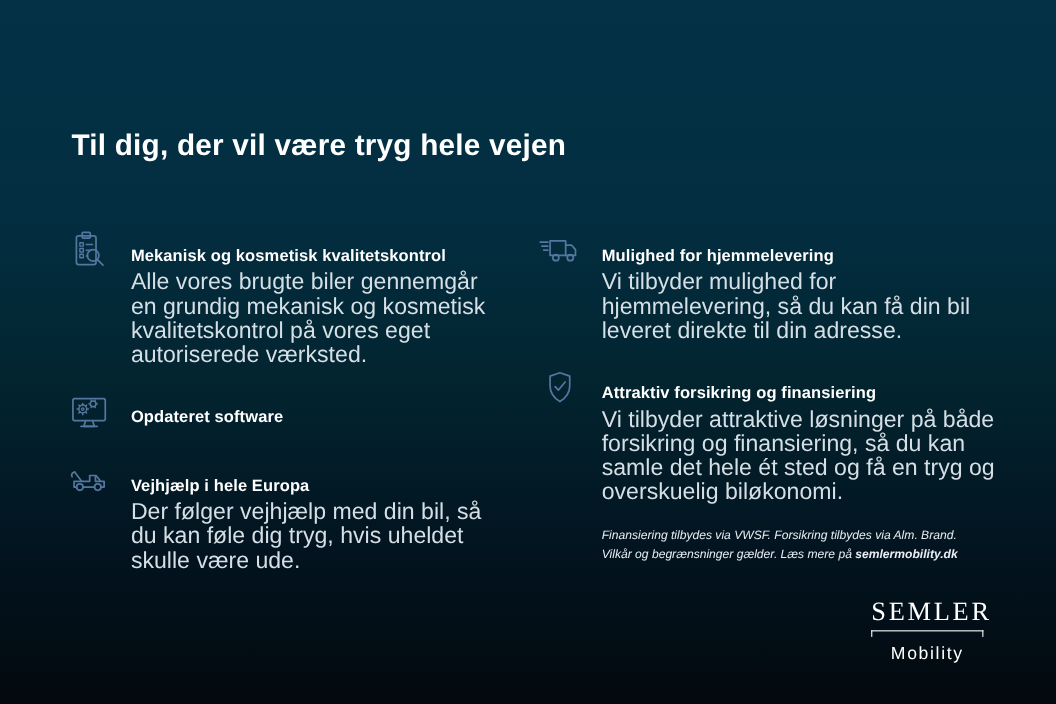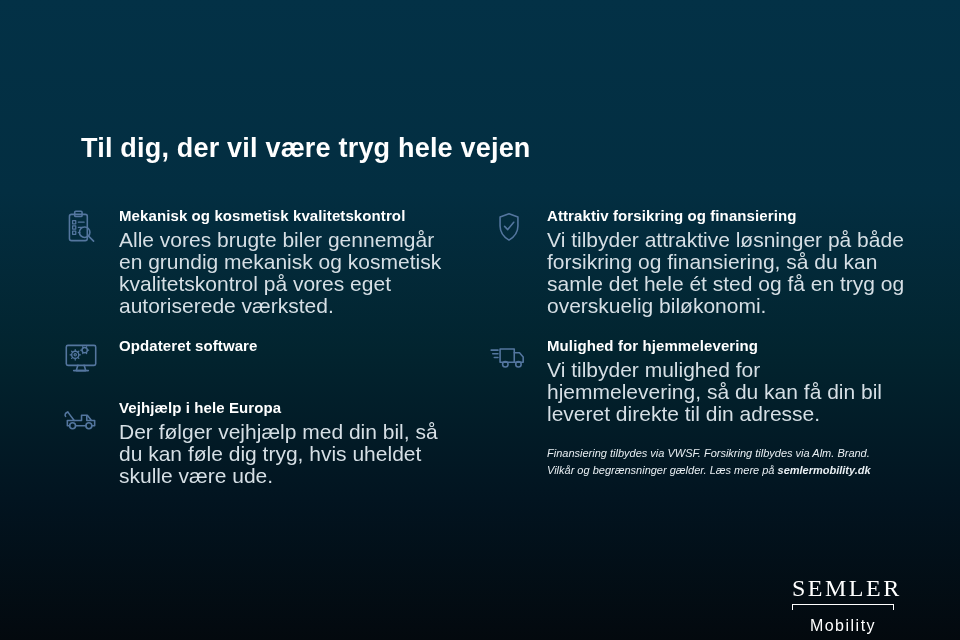--- a/index.html
+++ b/index.html
@@ -8,33 +8,33 @@
     width: 960px;
     height: 640px;
     overflow: hidden;
     font-family: "Liberation Sans", sans-serif;
     background: linear-gradient(180deg, #033146 0%, #032e41 30%, #02242f 55%, #021420 78%, #03090e 100%);
   }
   .title {
     position: absolute;
     left: 65px;
     top: 117px;
-    margin: 16px;
+    margin: 0;
     font-size: 27px;
     font-weight: 700;
     letter-spacing: 0.2px;
     color: #ffffff;
   }
   .col { position: absolute; top: 207px; }
   .col-left  { left: 60px;  width: 400px; }
   .col-right { left: 488px; width: 418px; }
   .feature { display: flex; align-items: flex-start; gap: 17px; margin-bottom: 20px; }
   .icon-box { flex: 0 0 42px; height: 42px; }
   .icon-box svg { display: block; width: 42px; height: 42px; }
-  .texts { flex: 1; min-width: 0; }
+  .texts { flex: 1; min-width: 0; margin-top: 17px; }
   .texts h3 {
     margin: 0 0 5px 0;
     font-size: 15px;
     font-weight: 700;
     color: #ffffff;
     letter-spacing: 0.1px;
   }
   .texts p {
     margin: 0;
     font-size: 21px;
@@ -47,21 +47,21 @@
     padding-left: 59px;
     font-size: 11px;
     line-height: 17px;
     color: #e8eef2;
     font-style: italic;
   }
   .legal .bold { font-weight: 700; text-align: right; }
   .logo {
     position: absolute;
     left: 792px;
-    top: 575px;
+    top: 544px;
     width: 102px;
     text-align: center;
     color: #ffffff;
   }
   .logo .brand {
     font-family: "Liberation Serif", serif;
     font-size: 24px;
     letter-spacing: 2.5px;
     line-height: 26px;
   }
@@ -160,48 +160,48 @@
       </div>
     </div>
 
   </div>
 
   <div class="col col-right">
 
     <div class="feature">
       <div class="icon-box">
         <svg viewBox="0 0 40 40" fill="none" stroke="#54769f" stroke-width="1.5" stroke-linecap="round" stroke-linejoin="round">
-          <path d="M20 6.5 L28.5 9.5 V18 C28.5 24.5 24.8 28.6 20 31.5 C15.2 28.6 11.5 24.5 11.5 18 V9.5 Z"></path>
-          <polyline points="15.8,18.5 18.8,21.5 24.5,14.5"></polyline>
-        </svg>
-      </div>
-      <div class="texts">
-        <h3>Attraktiv forsikring og finansiering</h3>
-        <p>Vi tilbyder attraktive løsninger på både forsikring og finansiering, så du kan samle det hele ét sted og få en tryg og overskuelig biløkonomi.</p>
-      </div>
-    </div>
-
-    <div class="feature">
-      <div class="icon-box">
-        <svg viewBox="0 0 40 40" fill="none" stroke="#54769f" stroke-width="1.5" stroke-linecap="round" stroke-linejoin="round">
           <rect x="11.5" y="11.5" width="13.5" height="12.5"></rect>
           <path d="M25 15 H30 L33.5 19 V24 H25"></path>
           <circle cx="16.5" cy="26" r="2.6"></circle>
           <circle cx="29" cy="26" r="2.6"></circle>
           <line x1="3" y1="12.5" x2="9.5" y2="12.5"></line>
           <line x1="4.5" y1="16" x2="9.5" y2="16"></line>
           <line x1="6" y1="19.5" x2="9.5" y2="19.5"></line>
         </svg>
       </div>
       <div class="texts">
         <h3>Mulighed for hjemmelevering</h3>
         <p>Vi tilbyder mulighed for hjemmelevering, så du kan få din bil leveret direkte til din adresse.</p>
       </div>
     </div>
 
+    <div class="feature">
+      <div class="icon-box">
+        <svg viewBox="0 0 40 40" fill="none" stroke="#54769f" stroke-width="1.5" stroke-linecap="round" stroke-linejoin="round">
+          <path d="M20 6.5 L28.5 9.5 V18 C28.5 24.5 24.8 28.6 20 31.5 C15.2 28.6 11.5 24.5 11.5 18 V9.5 Z"></path>
+          <polyline points="15.8,18.5 18.8,21.5 24.5,14.5"></polyline>
+        </svg>
+      </div>
+      <div class="texts">
+        <h3>Attraktiv forsikring og finansiering</h3>
+        <p>Vi tilbyder attraktive løsninger på både forsikring og finansiering, så du kan samle det hele ét sted og få en tryg og overskuelig biløkonomi.</p>
+      </div>
+    </div>
+
     <div class="legal">
       <div>Finansiering tilbydes via VWSF. Forsikring tilbydes via Alm. Brand.</div>
       <div><span>Vilkår og begrænsninger gælder. Læs mere på </span><span class="bold">semlermobility.dk</span></div>
     </div>
 
   </div>
 
   <div class="logo">
     <div class="brand">SEMLER</div>
     <div class="rule"></div>

